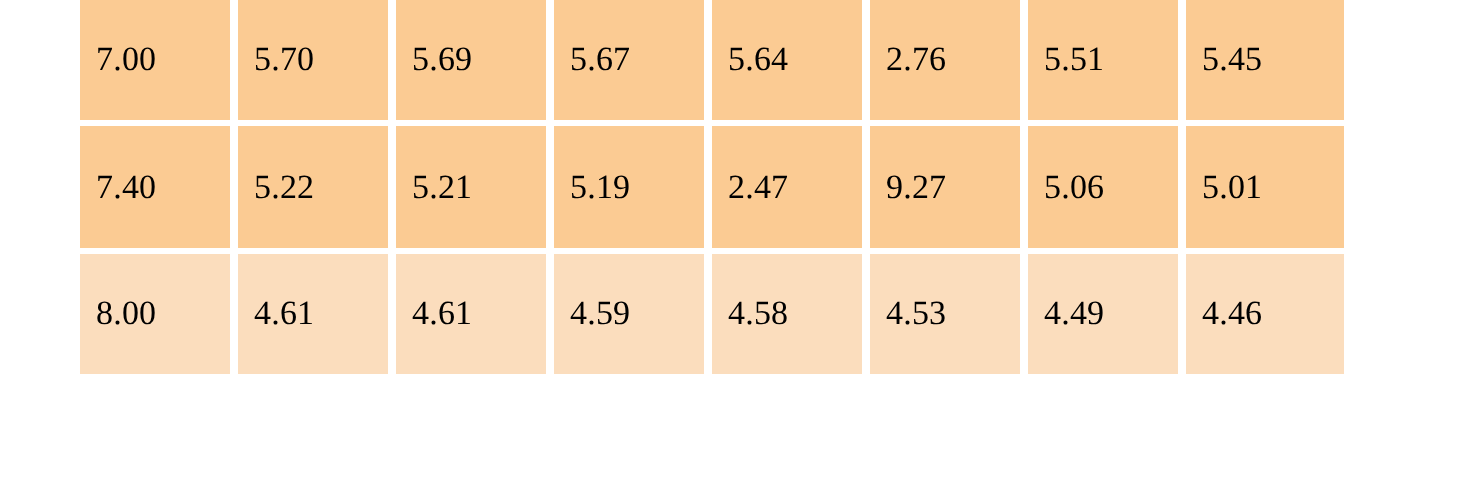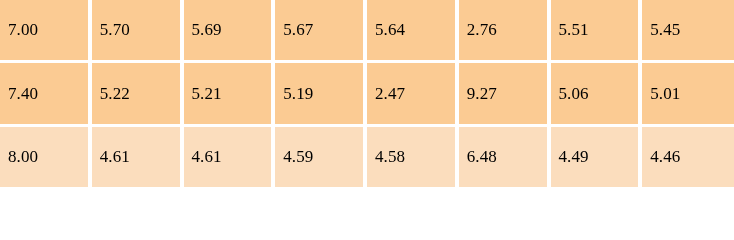--- a/index.html
+++ b/index.html
@@ -7,25 +7,26 @@
     padding: 0;
     background: #ffffff;
   }
   body {
     width: 734px;
     height: 190px;
     overflow: hidden;
     font-family: "Liberation Serif", "DejaVu Serif", serif;
   }
   #data-table {
-    width: 734px;
+    width: 632px;
     height: 190px;
     border-collapse: separate;
     border-spacing: 0;
     table-layout: fixed;
+    margin-left: 40px;
   }
   #data-table td {
     height: 31.666px;
     padding: 0;
     margin: 0;
     border: 0;
     border-right: 4px solid #ffffff;
     border-bottom: 3px solid #ffffff;
     vertical-align: middle;
     overflow: hidden;
@@ -116,21 +117,21 @@
         <td>
           <span class="cell-inner">4.61</span>
         </td>
         <td>
           <span class="cell-inner">4.59</span>
         </td>
         <td>
           <span class="cell-inner">4.58</span>
         </td>
         <td>
-          <span class="cell-inner">6.48</span>
+          <span class="cell-inner">4.53</span>
         </td>
         <td>
           <span class="cell-inner">4.49</span>
         </td>
         <td>
           <span class="cell-inner">4.46</span>
         </td>
       </tr>
     </tbody>
 </table>

